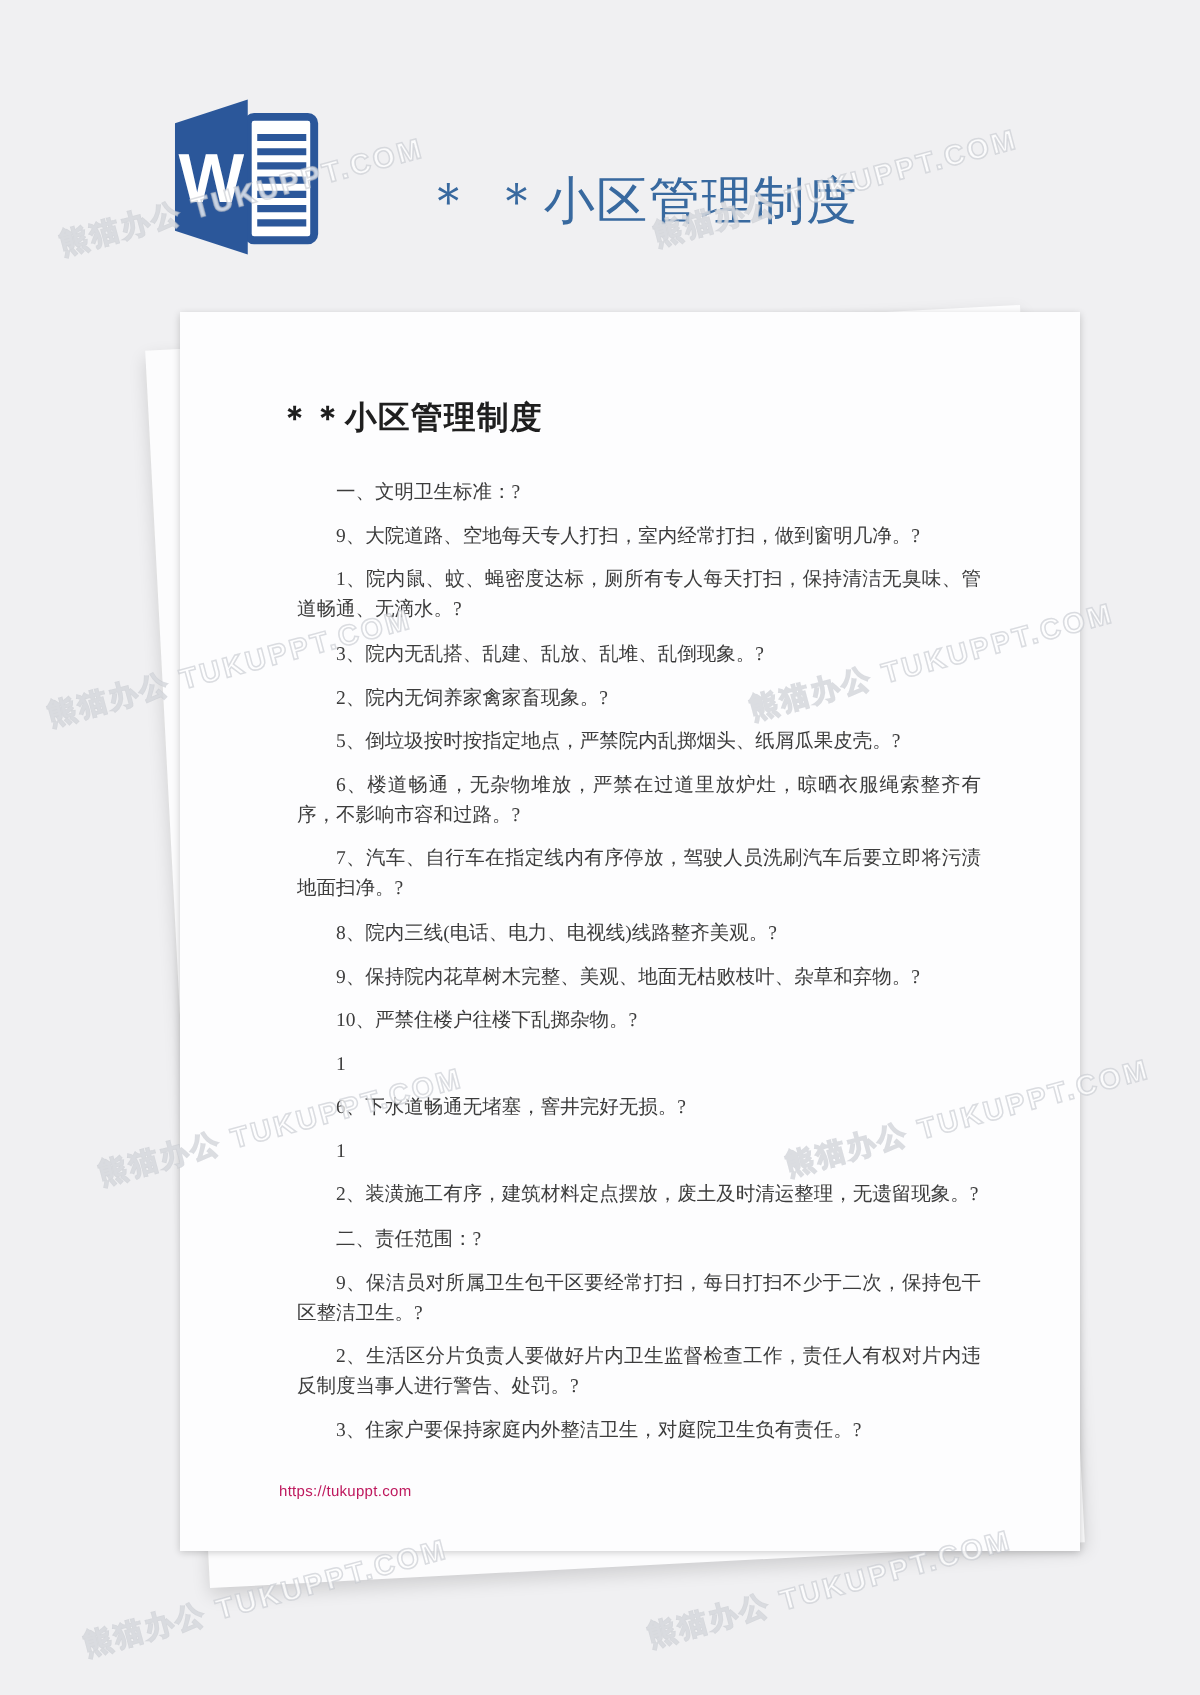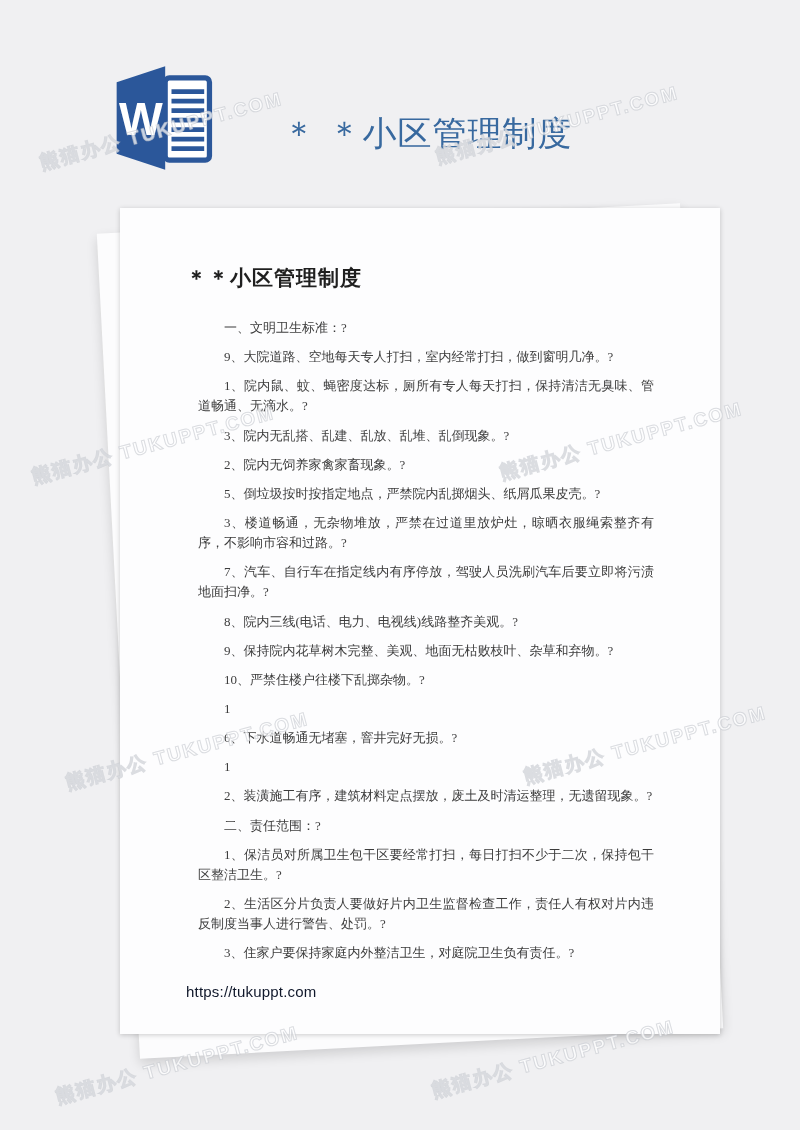--- a/index.html
+++ b/index.html
@@ -45,21 +45,21 @@
   }
   .doc-body{flex:1 1 auto;}
   .para{
     font-family:"Liberation Serif","DejaVu Serif",serif;
     font-size:13px;line-height:1.55;color:#3c3c3c;
     text-indent:2em;text-align:justify;
     margin:0 0 9px 12px;
   }
   .doc-footer{
     margin-top:auto;
-    font-size:15px;color:#0f172a;
+    font-size:10px;color:#be185d;
     letter-spacing:0.2px;
   }
   
   .wm-layer{position:absolute;inset:0;z-index:3;pointer-events:none;}
   .wm{
     position:absolute;white-space:nowrap;
     font-weight:bold;font-size:19px;letter-spacing:2px;
     color:rgba(255,255,255,0.45);
     -webkit-text-stroke:1px rgba(190,193,200,0.55);
     text-shadow:0 0 1px rgba(255,255,255,0.55);
@@ -106,41 +106,41 @@
       <p class="para">9、大院道路、空地每天专人打扫，室内经常打扫，做到窗明几净。?</p>
 
       <p class="para">1、院内鼠、蚊、蝇密度达标，厕所有专人每天打扫，保持清洁无臭味、管道畅通、无滴水。?</p>
 
       <p class="para">3、院内无乱搭、乱建、乱放、乱堆、乱倒现象。?</p>
 
       <p class="para">2、院内无饲养家禽家畜现象。?</p>
 
       <p class="para">5、倒垃圾按时按指定地点，严禁院内乱掷烟头、纸屑瓜果皮壳。?</p>
 
-      <p class="para">3、楼道畅通，无杂物堆放，严禁在过道里放炉灶，晾晒衣服绳索整齐有序，不影响市容和过路。?</p>
+      <p class="para">6、楼道畅通，无杂物堆放，严禁在过道里放炉灶，晾晒衣服绳索整齐有序，不影响市容和过路。?</p>
 
       <p class="para">7、汽车、自行车在指定线内有序停放，驾驶人员洗刷汽车后要立即将污渍地面扫净。?</p>
 
       <p class="para">8、院内三线(电话、电力、电视线)线路整齐美观。?</p>
 
       <p class="para">9、保持院内花草树木完整、美观、地面无枯败枝叶、杂草和弃物。?</p>
 
       <p class="para">10、严禁住楼户往楼下乱掷杂物。?</p>
 
       <p class="para">1</p>
 
       <p class="para">6、下水道畅通无堵塞，窨井完好无损。?</p>
 
       <p class="para">1</p>
 
       <p class="para">2、装潢施工有序，建筑材料定点摆放，废土及时清运整理，无遗留现象。?</p>
 
       <p class="para">二、责任范围：?</p>
 
-      <p class="para">1、保洁员对所属卫生包干区要经常打扫，每日打扫不少于二次，保持包干区整洁卫生。?</p>
+      <p class="para">9、保洁员对所属卫生包干区要经常打扫，每日打扫不少于二次，保持包干区整洁卫生。?</p>
 
       <p class="para">2、生活区分片负责人要做好片内卫生监督检查工作，责任人有权对片内违反制度当事人进行警告、处罚。?</p>
 
       <p class="para">3、住家户要保持家庭内外整洁卫生，对庭院卫生负有责任。?</p>
     </div>
   <div class="doc-footer">https://tukuppt.com</div>
 </div>
 
 <div class="wm-layer">
   <span class="wm">熊猫办公 TUKUPPT.COM</span>

